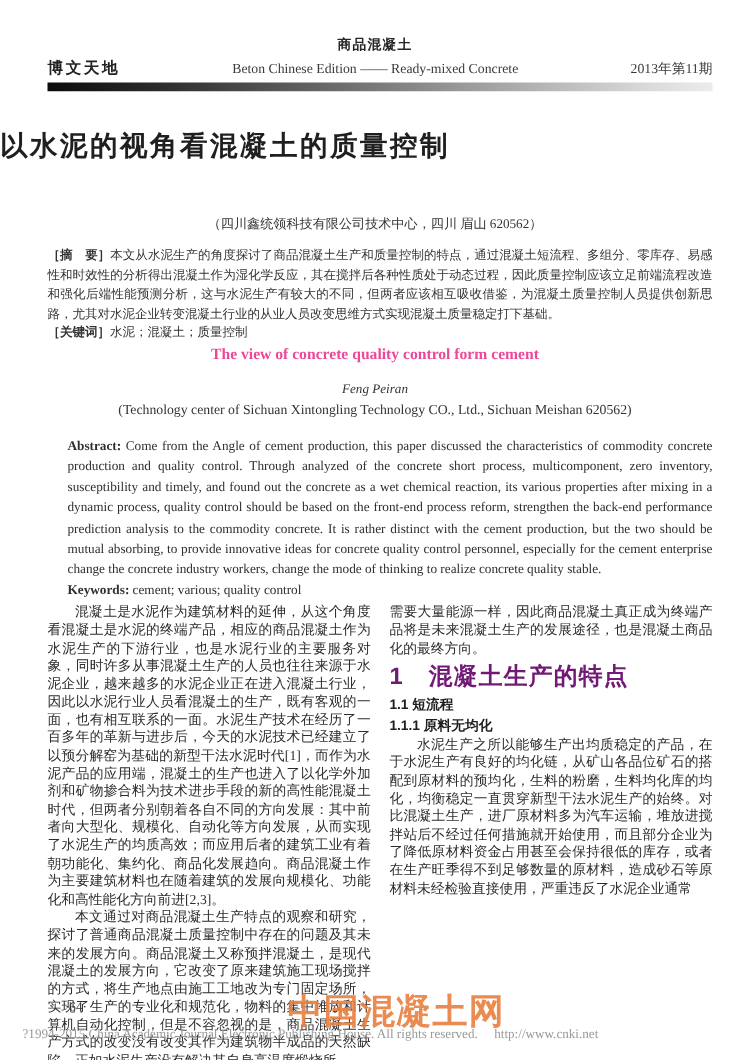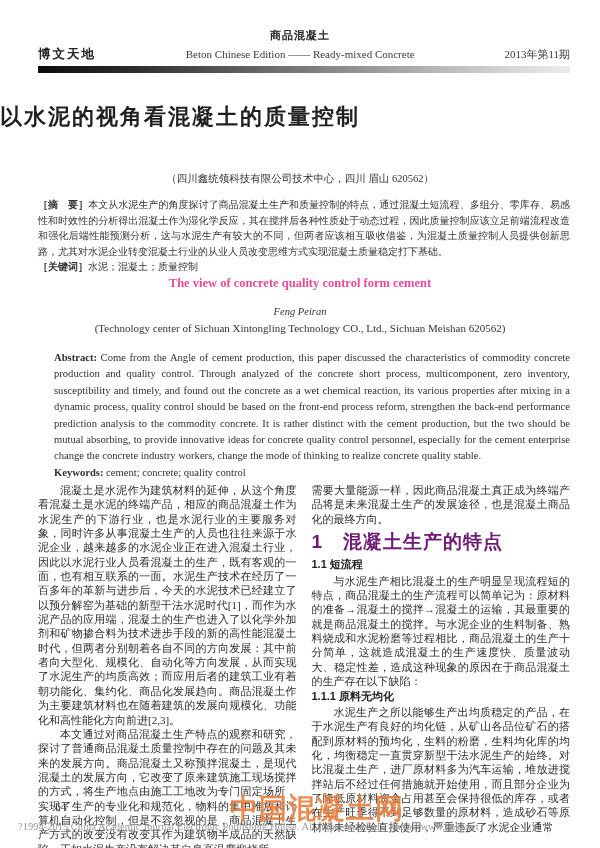--- a/index.html
+++ b/index.html
@@ -83,33 +83,32 @@
     <p style="margin:0;"><span class="lbl">［摘　要］</span><span>本文从水泥生产的角度探讨了商品混凝土生产和质量控制的特点，通过混凝土短流程、多组分、零库存、易感性和时效性的分析得出混凝土作为湿化学反应，其在搅拌后各种性质处于动态过程，因此质量控制应该立足前端流程改造和强化后端性能预测分析，这与水泥生产有较大的不同，但两者应该相互吸收借鉴，为混凝土质量控制人员提供创新思路，尤其对水泥企业转变混凝土行业的从业人员改变思维方式实现混凝土质量稳定打下基础。</span></p>
     <p class="kw-cn" style="margin:0;"><span class="lbl">［关键词］</span><span>水泥；混凝土；质量控制</span></p>
   </div>
 
   <div class="title-en">The view of concrete quality control form cement</div>
   <div class="author-en">Feng Peiran</div>
   <div class="affil-en">(Technology center of Sichuan Xintongling Technology CO., Ltd., Sichuan Meishan  620562)</div>
 
   <div class="abstract-en">
     <p style="margin:0;"><span class="lbl">Abstract:</span><span> Come from the Angle of cement production, this paper discussed the characteristics of commodity concrete production and quality control. Through analyzed of the concrete short process, multicomponent, zero inventory, susceptibility and timely, and found out the concrete as a wet chemical reaction, its various properties after mixing in a dynamic process, quality control should be based on the front-end process reform, strengthen the back-end performance prediction analysis to the commodity concrete. It is rather distinct with the cement production, but the two should be mutual absorbing, to provide innovative ideas for concrete quality control personnel, especially for the cement enterprise change the concrete industry workers, change the mode of thinking to realize concrete quality stable.</span></p>
-    <p style="margin:0;"><span class="lbl">Keywords:</span><span> cement; concrete; quality control</span></p>
+    <p style="margin:0;"><span class="lbl">Keywords:</span><span> cement; various; quality control</span></p>
   </div>
 
   <div class="columns">
     <div class="col">
       <p class="ind">混凝土是水泥作为建筑材料的延伸，从这个角度看混凝土是水泥的终端产品，相应的商品混凝土作为水泥生产的下游行业，也是水泥行业的主要服务对象，同时许多从事混凝土生产的人员也往往来源于水泥企业，越来越多的水泥企业正在进入混凝土行业，因此以水泥行业人员看混凝土的生产，既有客观的一面，也有相互联系的一面。水泥生产技术在经历了一百多年的革新与进步后，今天的水泥技术已经建立了以预分解窑为基础的新型干法水泥时代[1]，而作为水泥产品的应用端，混凝土的生产也进入了以化学外加剂和矿物掺合料为技术进步手段的新的高性能混凝土时代，但两者分别朝着各自不同的方向发展：其中前者向大型化、规模化、自动化等方向发展，从而实现了水泥生产的均质高效；而应用后者的建筑工业有着朝功能化、集约化、商品化发展趋向。商品混凝土作为主要建筑材料也在随着建筑的发展向规模化、功能化和高性能化方向前进[2,3]。</p>
       <p class="ind">本文通过对商品混凝土生产特点的观察和研究，探讨了普通商品混凝土质量控制中存在的问题及其未来的发展方向。商品混凝土又称预拌混凝土，是现代混凝土的发展方向，它改变了原来建筑施工现场搅拌的方式，将生产地点由施工工地改为专门固定场所，实现了生产的专业化和规范化，物料的集中堆放和计算机自动化控制，但是不容忽视的是，商品混凝土生产方式的改变没有改变其作为建筑物半成品的天然缺陷，正如水泥生产没有解决其自身高温度煅烧所</p>
     </div>
     <div class="col">
       <p>需要大量能源一样，因此商品混凝土真正成为终端产品将是未来混凝土生产的发展途径，也是混凝土商品化的最终方向。</p>
       <div class="sec-h1">1　混凝土生产的特点</div>
       <div class="sec-h2">1.1  短流程</div>
-      <p class="ind">与水泥生产相比混凝土的生产明显呈现流程短的特点，商品混凝土的生产流程可以简单记为：原材料的准备→混凝土的搅拌→混凝土的运输，其最重要的就是商品混凝土的搅拌。与水泥企业的生料制备、熟料烧成和水泥粉磨等过程相比，商品混凝土的生产十分简单，这就造成混凝土的生产速度快、质量波动大、稳定性差，造成这种现象的原因在于商品混凝土的生产存在以下缺陷：</p>
       <div class="sec-h3">1.1.1  原料无均化</div>
       <p class="ind">水泥生产之所以能够生产出均质稳定的产品，在于水泥生产有良好的均化链，从矿山各品位矿石的搭配到原材料的预均化，生料的粉磨，生料均化库的均化，均衡稳定一直贯穿新型干法水泥生产的始终。对比混凝土生产，进厂原材料多为汽车运输，堆放进搅拌站后不经过任何措施就开始使用，而且部分企业为了降低原材料资金占用甚至会保持很低的库存，或者在生产旺季得不到足够数量的原材料，造成砂石等原材料未经检验直接使用，严重违反了水泥企业通常</p>
     </div>
   </div>
 
   <div class="page-num">·64·</div>
   <div class="copyright">?1994-2015 China Academic Journal Electronic Publishing House. All rights reserved.　 http://www.cnki.net</div>
 
   <div class="watermark" style="color: rgb(232, 128, 63);">中国混凝土网</div>
 

